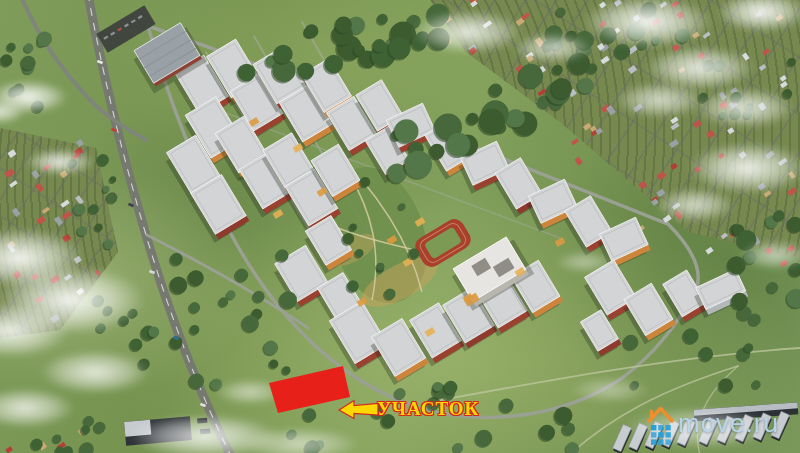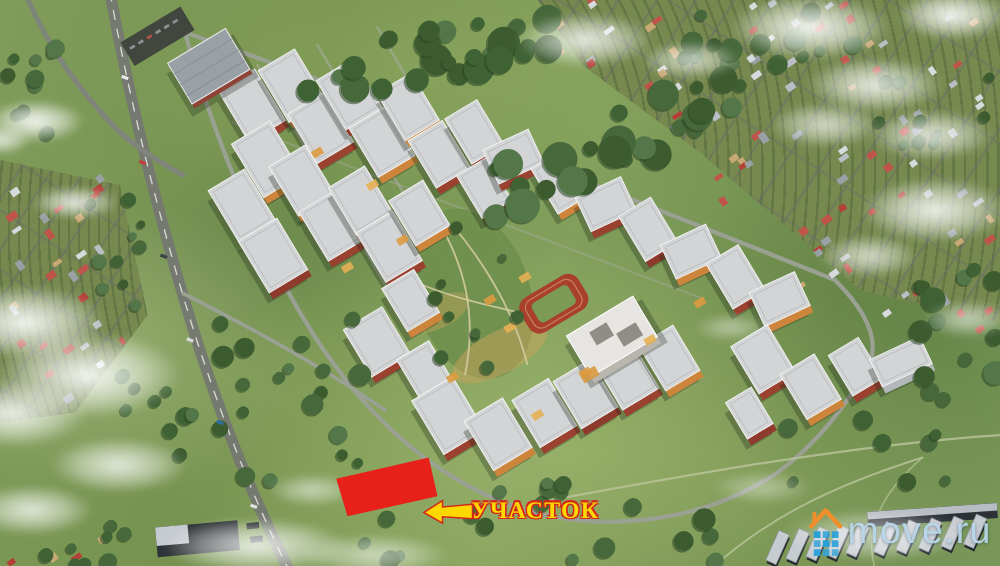--- a/index.html
+++ b/index.html
@@ -28,21 +28,21 @@
       repeating-radial-gradient(circle at 60% 40%, rgba(66,92,52,.38) 0 2px, transparent 2px 8px);
     clip-path:polygon(0 128px, 96px 148px, 118px 252px, 60px 330px, 0 338px);}
   #scene,#overlay{position:absolute;left:0;top:0;}
   #clouds{position:absolute;inset:0;pointer-events:none;}
   .cloud{position:absolute;border-radius:50%;filter:blur(3px);
     background:radial-gradient(closest-side,rgba(255,255,255,.97) 0%,rgba(255,255,255,.5) 58%,rgba(255,255,255,0) 100%);}
   #plot-label{position:absolute;left:377px;top:398px;font-family:"Liberation Serif",serif;
     font-weight:bold;font-size:19px;letter-spacing:1px;white-space:nowrap;}
   #watermark{position:absolute;left:641px;top:399px;width:159px;height:52px;}
   #wm-icon{position:absolute;left:0;top:0;}
-  #wm-text{position:absolute;left:37px;top:9px;font-size:30px;letter-spacing:1px;
+  #wm-text{position:absolute;left:37px;top:9px;font-size:26px;letter-spacing:1px;
     text-shadow:0 1px 3px rgba(25,45,65,.45);}
 </style>
 </head>
 <body>
 
 <div class="stage">
   <div class="base"></div>
   <div class="village village-tr"></div>
   <div class="village village-left"></div>
   <svg id="scene" width="800" height="453">

